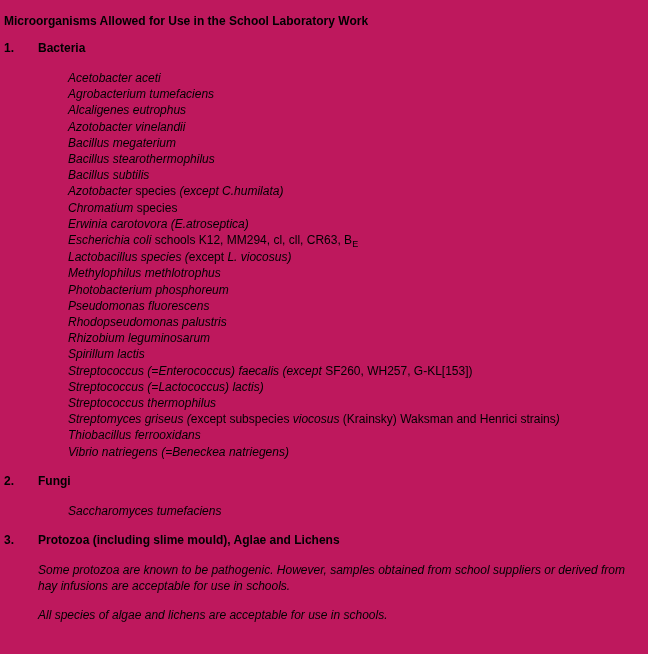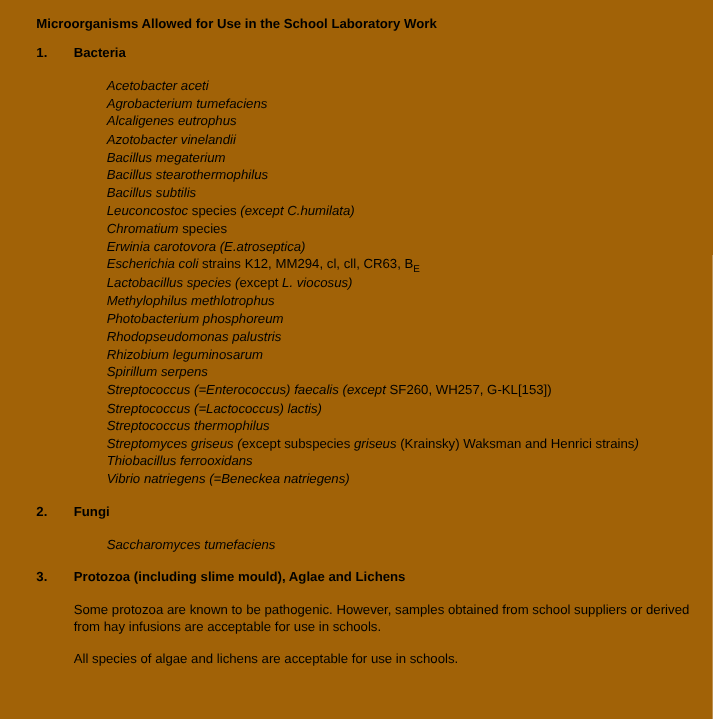--- a/index.html
+++ b/index.html
@@ -12,22 +12,22 @@
     height: 654px;
     font-family: "Liberation Sans", sans-serif;
     font-size: 12px;
     color: #000000;
     overflow: hidden;
   }
   .page {
     box-sizing: border-box;
     width: 648px;
     height: 654px;
-    padding: 13px 14px 0 33px;
-    background: #a16207;
+    padding: 13px 14px 0 4px;
+    background: #be185d;
   }
   .doc-title {
     font-weight: 700;
     line-height: 16px;
     margin: 0 0 11px 0;
   }
   .hrow {
     display: flex;
     font-weight: 700;
     line-height: 16px;
@@ -49,20 +49,21 @@
   .seg-r { font-style: normal; }
   .seg-sub {
     font-style: normal;
     font-size: 9px;
     position: relative;
     top: 3px;
   }
   .para {
     margin: 0 0 13px 0;
     line-height: 16.2px;
+    font-style: italic;
   }
 </style>
 </head>
 <body>
 
 <div class="page">
   <div class="doc-title">Microorganisms Allowed for Use in the School Laboratory Work</div>
   <div id="sections">
       <section class="section">
         <div class="hrow">
@@ -71,34 +72,35 @@
         </div>
         <div class="sbody">
           <div class="species-list">
             <div class="species-line"><span class="seg-i">Acetobacter aceti</span></div>
             <div class="species-line"><span class="seg-i">Agrobacterium tumefaciens</span></div>
             <div class="species-line"><span class="seg-i">Alcaligenes eutrophus</span></div>
             <div class="species-line"><span class="seg-i">Azotobacter vinelandii</span></div>
             <div class="species-line"><span class="seg-i">Bacillus megaterium</span></div>
             <div class="species-line"><span class="seg-i">Bacillus stearothermophilus</span></div>
             <div class="species-line"><span class="seg-i">Bacillus subtilis</span></div>
-            <div class="species-line"><span class="seg-i">Leuconcostoc</span><span class="seg-r"> species </span><span class="seg-i">(except C.humilata)</span></div>
+            <div class="species-line"><span class="seg-i">Azotobacter</span><span class="seg-r"> species </span><span class="seg-i">(except C.humilata)</span></div>
             <div class="species-line"><span class="seg-i">Chromatium</span><span class="seg-r"> species</span></div>
             <div class="species-line"><span class="seg-i">Erwinia carotovora (E.atroseptica)</span></div>
-            <div class="species-line"><span class="seg-i">Escherichia coli</span><span class="seg-r"> strains K12, MM294, cl, cll, CR63, B</span><span class="seg-sub">E</span></div>
+            <div class="species-line"><span class="seg-i">Escherichia coli</span><span class="seg-r"> schools K12, MM294, cl, cll, CR63, B</span><span class="seg-sub">E</span></div>
             <div class="species-line"><span class="seg-i">Lactobacillus species (</span><span class="seg-r">except </span><span class="seg-i">L. viocosus)</span></div>
             <div class="species-line"><span class="seg-i">Methylophilus methlotrophus</span></div>
             <div class="species-line"><span class="seg-i">Photobacterium phosphoreum</span></div>
+            <div class="species-line"><span class="seg-i">Pseudomonas fluorescens</span></div>
             <div class="species-line"><span class="seg-i">Rhodopseudomonas palustris</span></div>
             <div class="species-line"><span class="seg-i">Rhizobium leguminosarum</span></div>
-            <div class="species-line"><span class="seg-i">Spirillum serpens</span></div>
+            <div class="species-line"><span class="seg-i">Spirillum lactis</span></div>
             <div class="species-line"><span class="seg-i">Streptococcus (=Enterococcus) faecalis (except </span><span class="seg-r">SF260, WH257, G-KL[153])</span></div>
             <div class="species-line"><span class="seg-i">Streptococcus (=Lactococcus) lactis)</span></div>
             <div class="species-line"><span class="seg-i">Streptococcus thermophilus</span></div>
-            <div class="species-line"><span class="seg-i">Streptomyces griseus (</span><span class="seg-r">except subspecies </span><span class="seg-i">griseus </span><span class="seg-r">(Krainsky) Waksman and Henrici strains</span><span class="seg-i">)</span></div>
+            <div class="species-line"><span class="seg-i">Streptomyces griseus (</span><span class="seg-r">except subspecies </span><span class="seg-i">viocosus </span><span class="seg-r">(Krainsky) Waksman and Henrici strains</span><span class="seg-i">)</span></div>
             <div class="species-line"><span class="seg-i">Thiobacillus ferrooxidans</span></div>
             <div class="species-line"><span class="seg-i">Vibrio natriegens (=Beneckea natriegens)</span></div>
           </div>
         </div>
       </section>
       <section class="section">
         <div class="hrow">
           <span class="num">2.</span>
           <span class="htext">Fungi</span>
         </div>

